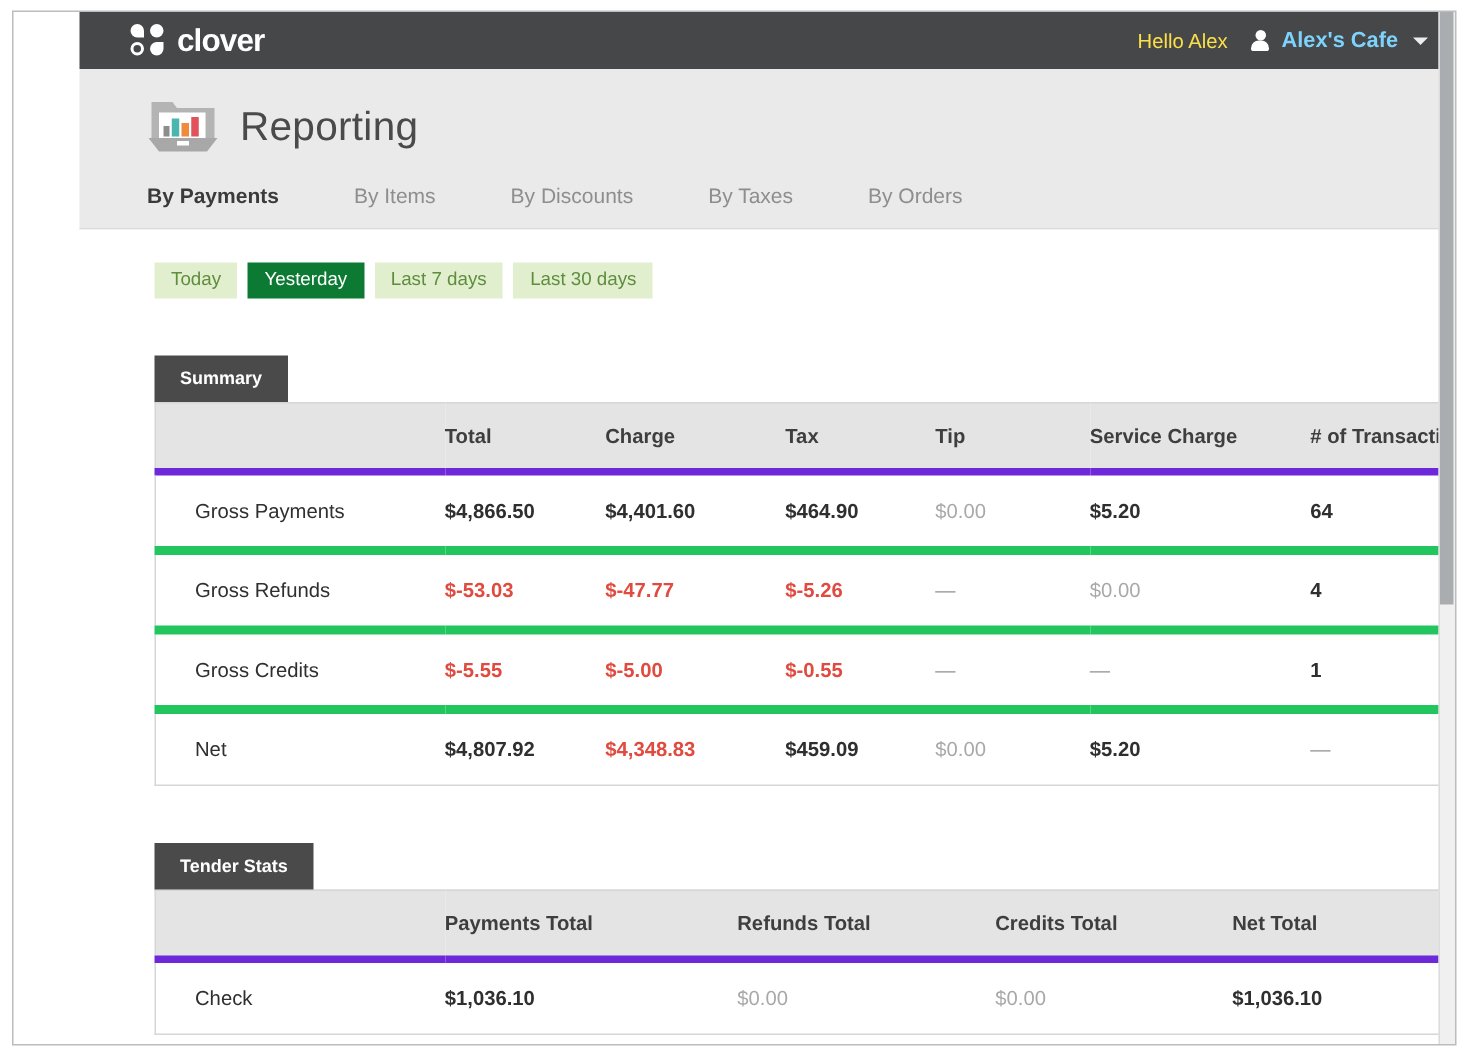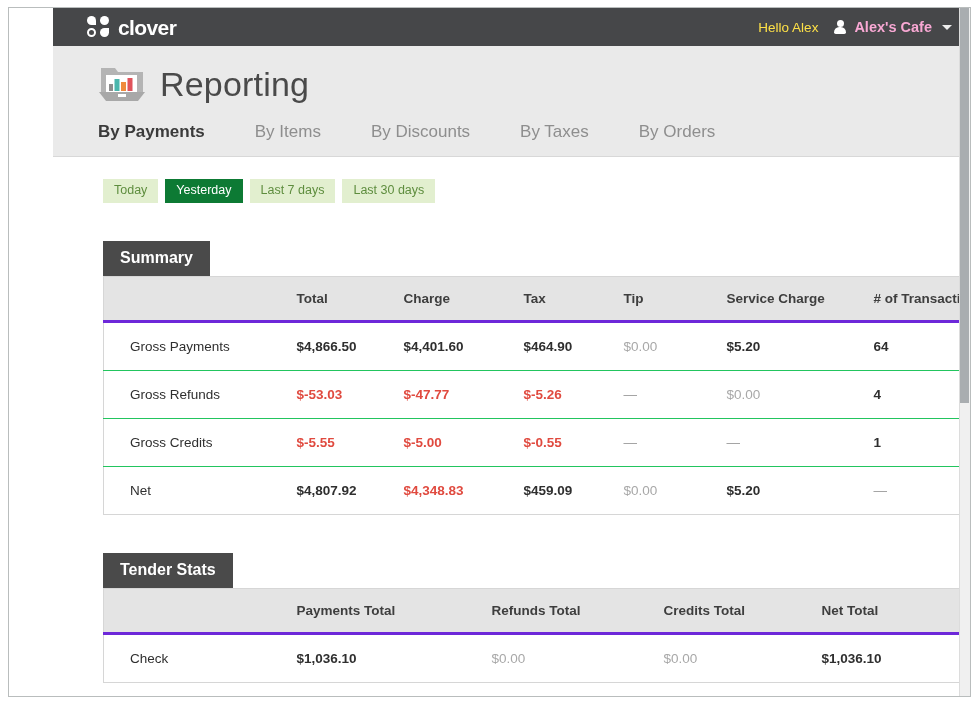--- a/index.html
+++ b/index.html
@@ -47,21 +47,21 @@
   .clover-word {
     color: #ffffff; font-size: 21px; font-weight: bold;
     letter-spacing: -0.6px; line-height: 1;
   }
   .topbar-right { display: flex; align-items: center; gap: 16px; }
   .hello {
     color: #fde047; font-size: 13.5px;
   }
   .merchant {
     display: flex; align-items: center; gap: 8px;
-    color: #f9a8d4; font-size: 14.5px; font-weight: bold;
+    color: #7dd3fc; font-size: 14.5px; font-weight: bold;
     cursor: pointer;
     justify-content: space-between;
   }
   .person-icon {
     width: 12px; height: 14px; position: relative; flex: none;
   }
   .person-icon b {
     position: absolute; background: #fff; display: block;
   }
   .person-icon b.head { width: 7px; height: 7px; border-radius: 50%; left: 2.5px; top: 0; }
@@ -79,29 +79,29 @@
     background: #eaeaea;
     padding: 18px 0 0 0;
     border-bottom: 1px solid #d8d8d8;
   }
   .title-row {
     display: flex; align-items: center; gap: 14px;
     padding-left: 45px;
   }
   .rep-icon { width: 48px; height: 40px; position: relative; flex: none; }
   .page-title {
-    font-size: 34px; color: #4a4a4a; font-weight: normal;
+    font-size: 27px; color: #4a4a4a; font-weight: normal;
     letter-spacing: .2px;
     text-align: right;
   }
   .tabs {
     display: flex; gap: 0; padding: 18px 0 0 45px;
   }
   .tab {
-    font-size: 17px; color: #8e8e8e; padding: 0 0 14px 0;
+    font-size: 14px; color: #8e8e8e; padding: 0 0 14px 0;
     margin-right: 50px; cursor: pointer; white-space: nowrap;
   }
   .tab.active { color: #3b3b3b; font-weight: bold; }
 
   
   .content { padding: 22px 0 0 0; background: #fff; }
 
   .pills { display: flex; gap: 7px; padding-left: 50px; }
   .pill {
     background: #e2efcf; color: #5e8d3e;
@@ -129,37 +129,37 @@
     border: none; font-size: 14.5px; font-weight: bold;
     cursor: pointer;
     font-family: "Liberation Sans", sans-serif;
   }
 
   
   .panel { padding: 0 0 0 50px; margin-top: 38px; }
   .panel-tab {
     display: inline-block;
     background: #4a4a4a; color: #ffffff;
-    font-size: 16px; font-weight: bold;
+    font-size: 12px; font-weight: bold;
     padding: 8px 17px 9px;
   }
   table.rep {
     width: 889px; border-collapse: collapse;
     border: 1px solid #d6d6d6; background: #fff;
     table-layout: fixed;
   }
   table.rep thead th {
     background: #e4e4e4; color: #3e3e3e;
     font-size: 13.5px; font-weight: bold;
     text-align: left; padding: 14px 0 14px 0;
-    border-bottom: 3px solid #6d28d9;
+    border-bottom: 5px solid #6d28d9;
   }
   table.rep tbody td {
     font-size: 13.5px; padding: 16px 0 16px 0;
-    border-bottom: 1px solid #22c55e;
+    border-bottom: 6px solid #22c55e;
     color: #2f2f2f;
   }
   table.rep tbody tr:last-child td { border-bottom: none; }
   td.rowlabel, th.rowlabel { padding-left: 26px !important; font-weight: normal; color: #3a3a3a; }
   td.val { font-weight: bold; }
   td.val.neg, th.neg { color: #e04a3f; margin-top: 12px; }
   td.val.zero { color: #a8a8a8; font-weight: normal; }
   td.val.dash { color: #9a9a9a; font-weight: normal; }
 
   

